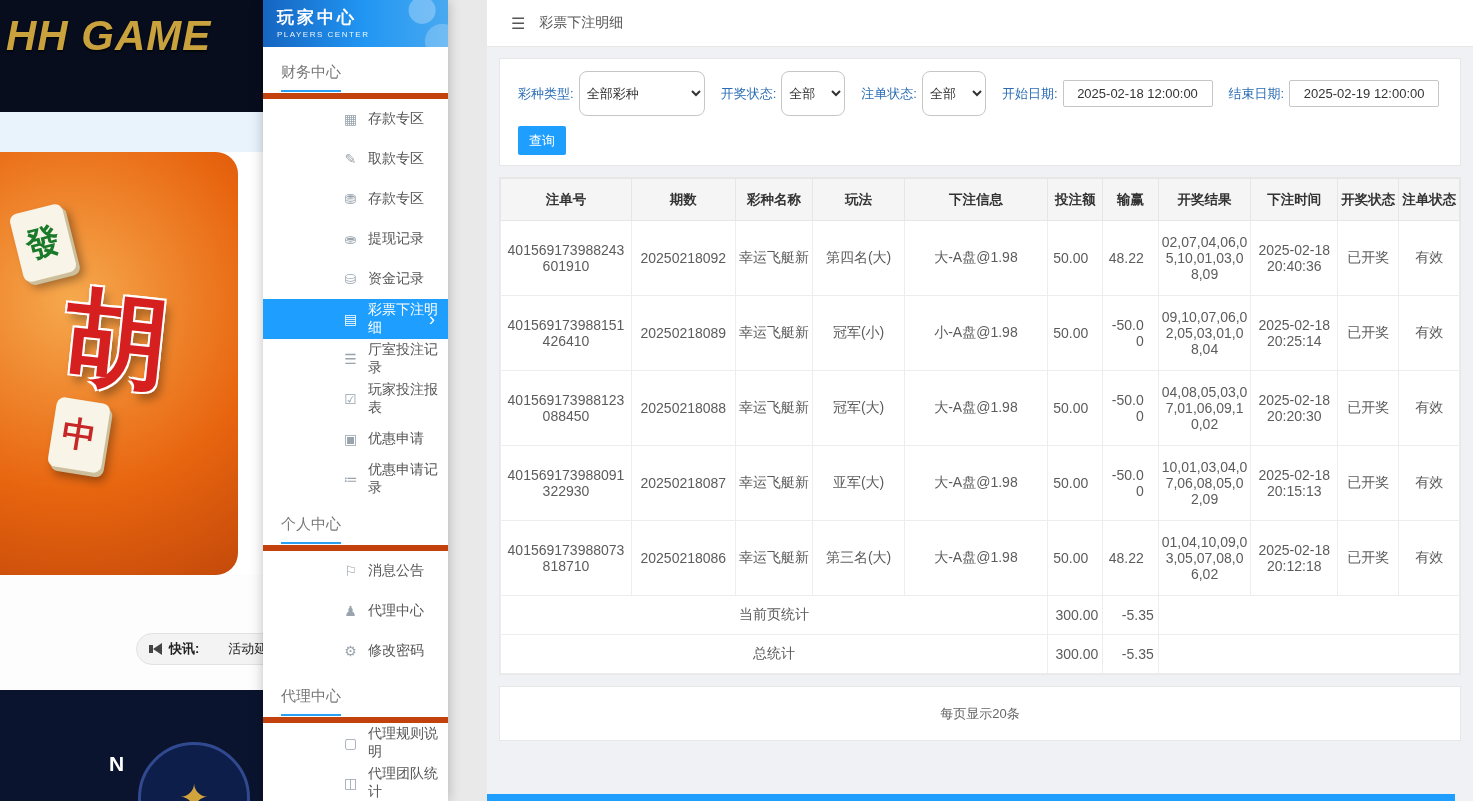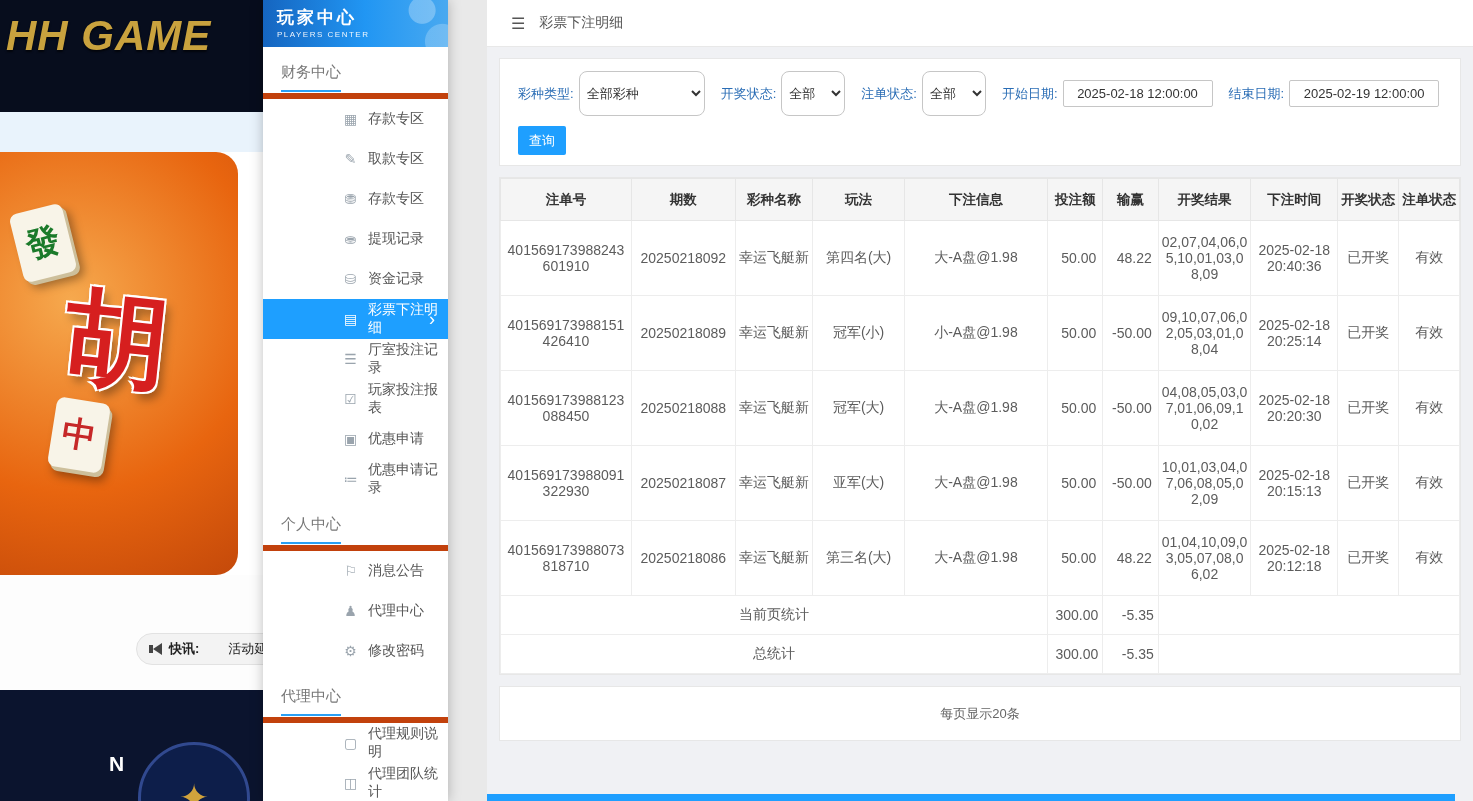--- a/index.html
+++ b/index.html
@@ -73,21 +73,21 @@
   .date-input { width:150px; height:27px; border:1px solid #c6c6c6; border-radius:2px; font-size:13px; color:#333;
                 text-align:center; font-family:"Liberation Sans","DejaVu Sans",sans-serif; }
   .query-btn { margin-top:10px; width:48px; height:29px; background:#1E9FFF; color:#fff; border:none; border-radius:2px;
                font-size:13px; cursor:pointer; font-family:inherit; }
   .table-card { padding:0; overflow:hidden; }
   table { width:100%; border-collapse:collapse; table-layout:fixed; }
   th { background:#f5f5f5; font-size:13.5px; color:#333; font-weight:bold; height:42px; border:1px solid #e6e6e6;
        padding:0 1px; white-space:nowrap; overflow:hidden; text-align:center; }
   td { font-size:14px; color:#5c5c5c; text-align:center; border:1px solid #ededed; padding:6px 3px; word-break:break-all; }
   tr.data-row td { height:75px; }
-  td.num { text-align:right; padding-right:6px; }
+  td.num { text-align:right; padding-right:14px; }
   tr.summary-row td { padding:10px 4px; }
   .pager-card { height:55px; display:flex; align-items:center; justify-content:center; padding:0 16px;
                 font-size:13px; color:#666; }
   .pager-right { display:flex; align-items:center; gap:10px; }
   .pg-link { color:#2d8cf0; cursor:pointer; }
   .pg-current { background:#1E9FFF; color:#fff; padding:2px 7px; border-radius:2px; cursor:pointer; }
   .pg-input { width:36px; height:24px; border:1px solid #c6c6c6; border-radius:2px; }
   .footer-accent { position:absolute; left:0; bottom:0; width:968px; height:7px; background:#1E9FFF; }
 </style>
 </head>

